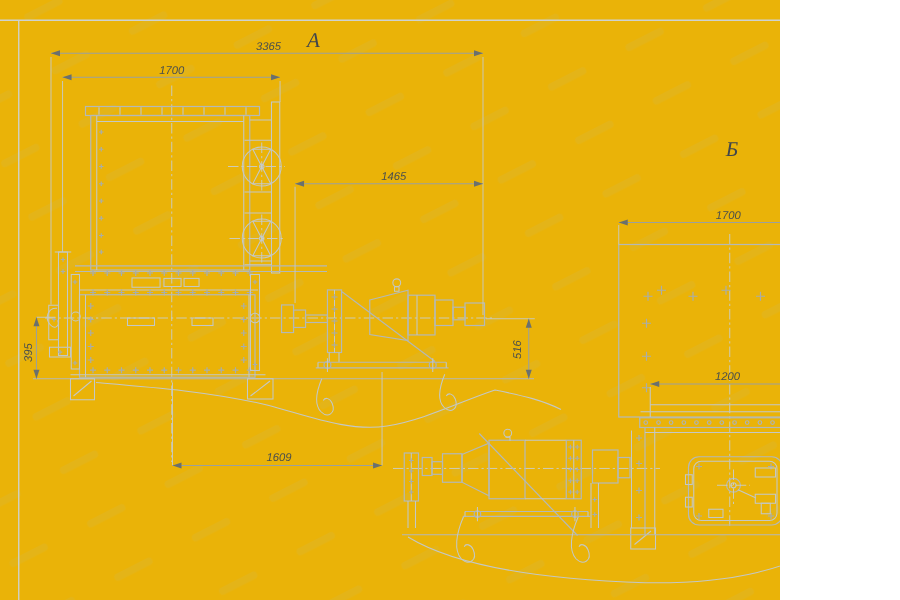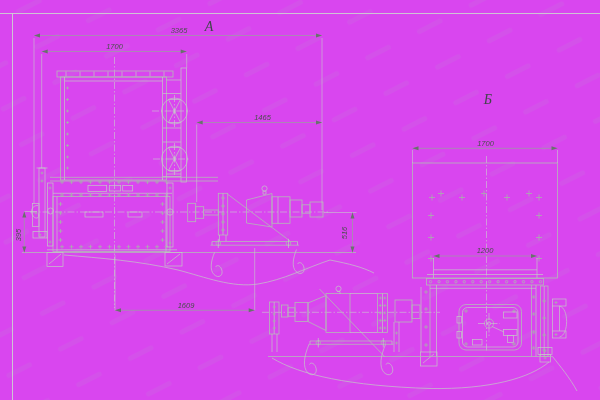--- a/index.html
+++ b/index.html
@@ -1,16 +1,16 @@
 <!DOCTYPE html>
 <html><head>
 <meta charset="utf-8">
 <style>
   html,body{margin:0;padding:0;background:#ffffff;}
-  .stage{position:relative;width:600px;height:400px;background:#d946ef;overflow:hidden;
+  .stage{position:relative;width:520px;height:400px;background:#eab308;overflow:hidden;
          font-family:"Liberation Sans",sans-serif;}
   svg{position:absolute;left:0;top:0;}
   .ln{stroke:#b4b9b7;stroke-width:0.8;fill:none;stroke-linecap:butt;}
   .ln2{stroke:#c3c8c6;stroke-width:0.7;fill:none;}
   .bolt{stroke:#a8aeac;stroke-width:0.8;fill:none;}
   .boltc{stroke:#aeb4b2;stroke-width:0.8;fill:none;}
   .cl{stroke:#c9cecc;stroke-width:0.6;fill:none;stroke-dasharray:7 2 1.5 2;}
   .dim{stroke:#9aa09e;stroke-width:0.7;fill:none;}
   .ext{stroke:#c6cbc9;stroke-width:0.6;fill:none;}
   .frame{stroke:#cdd2d0;stroke-width:0.9;fill:none;}

